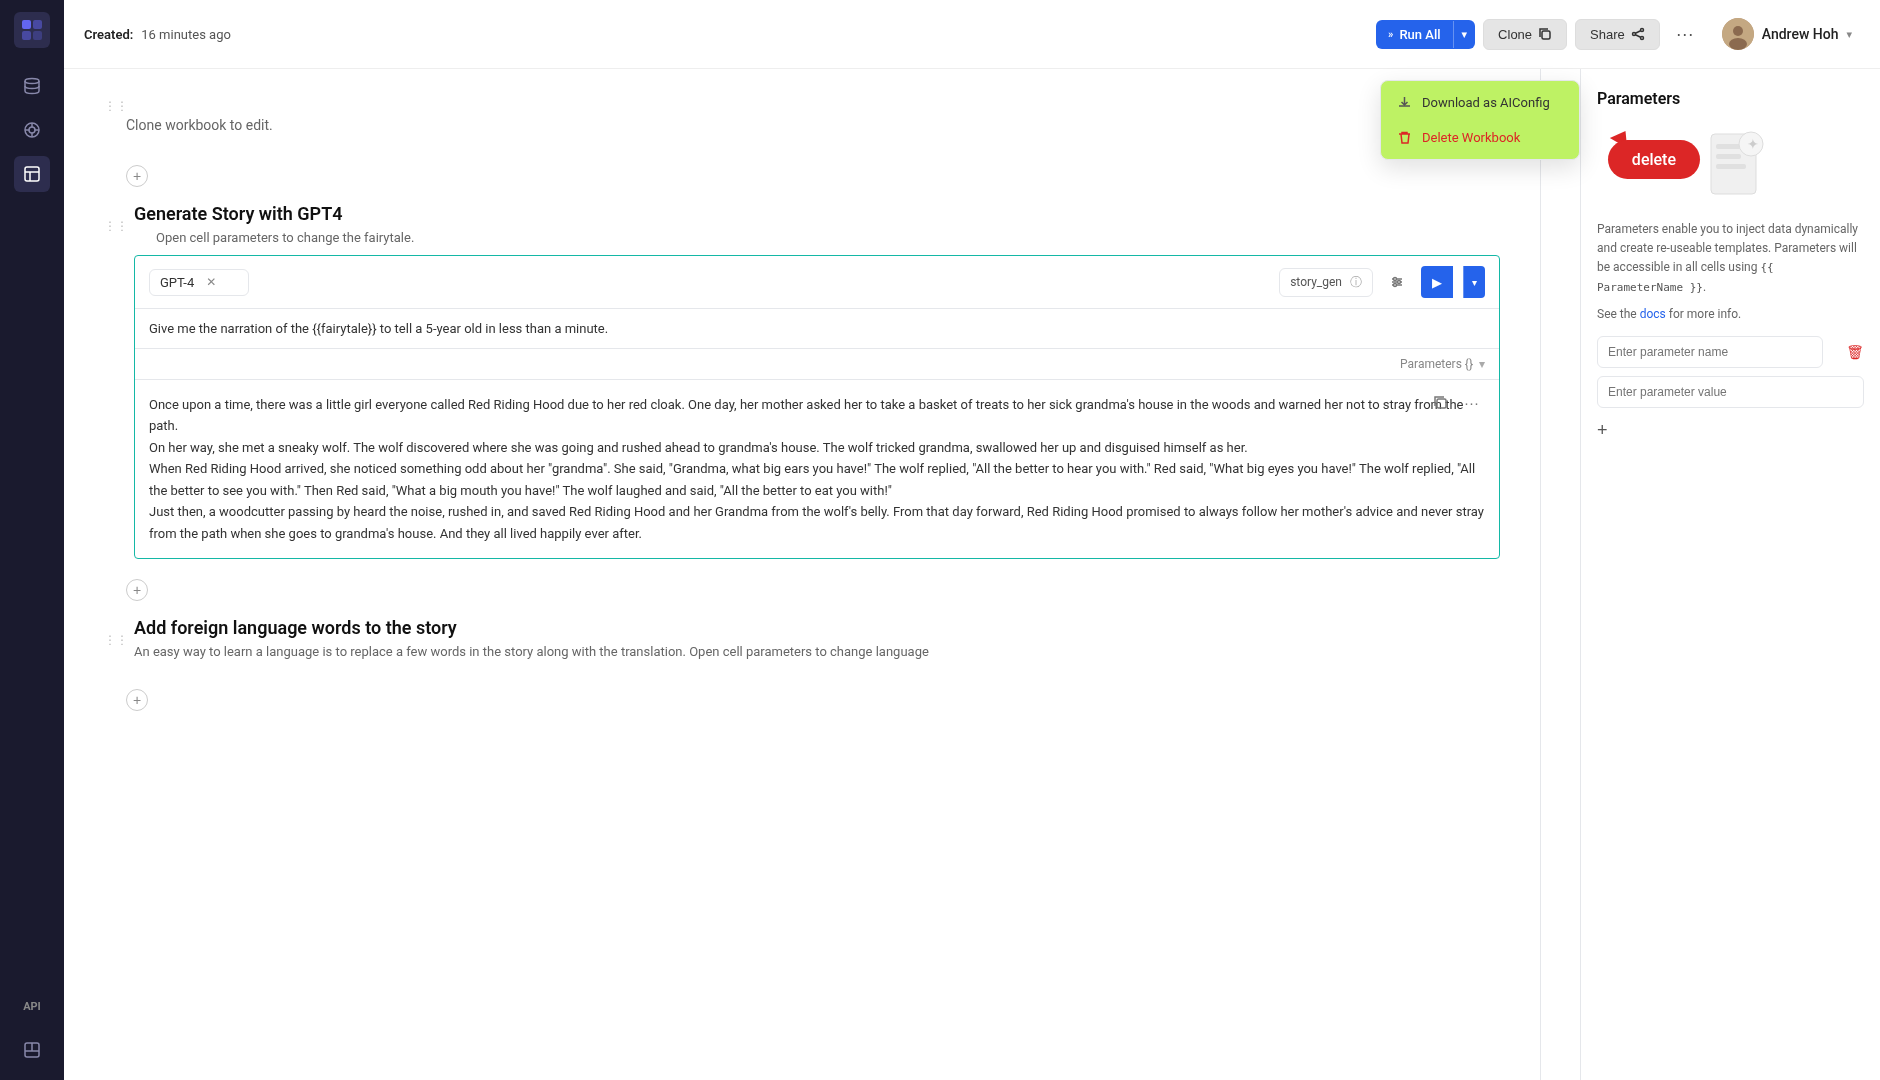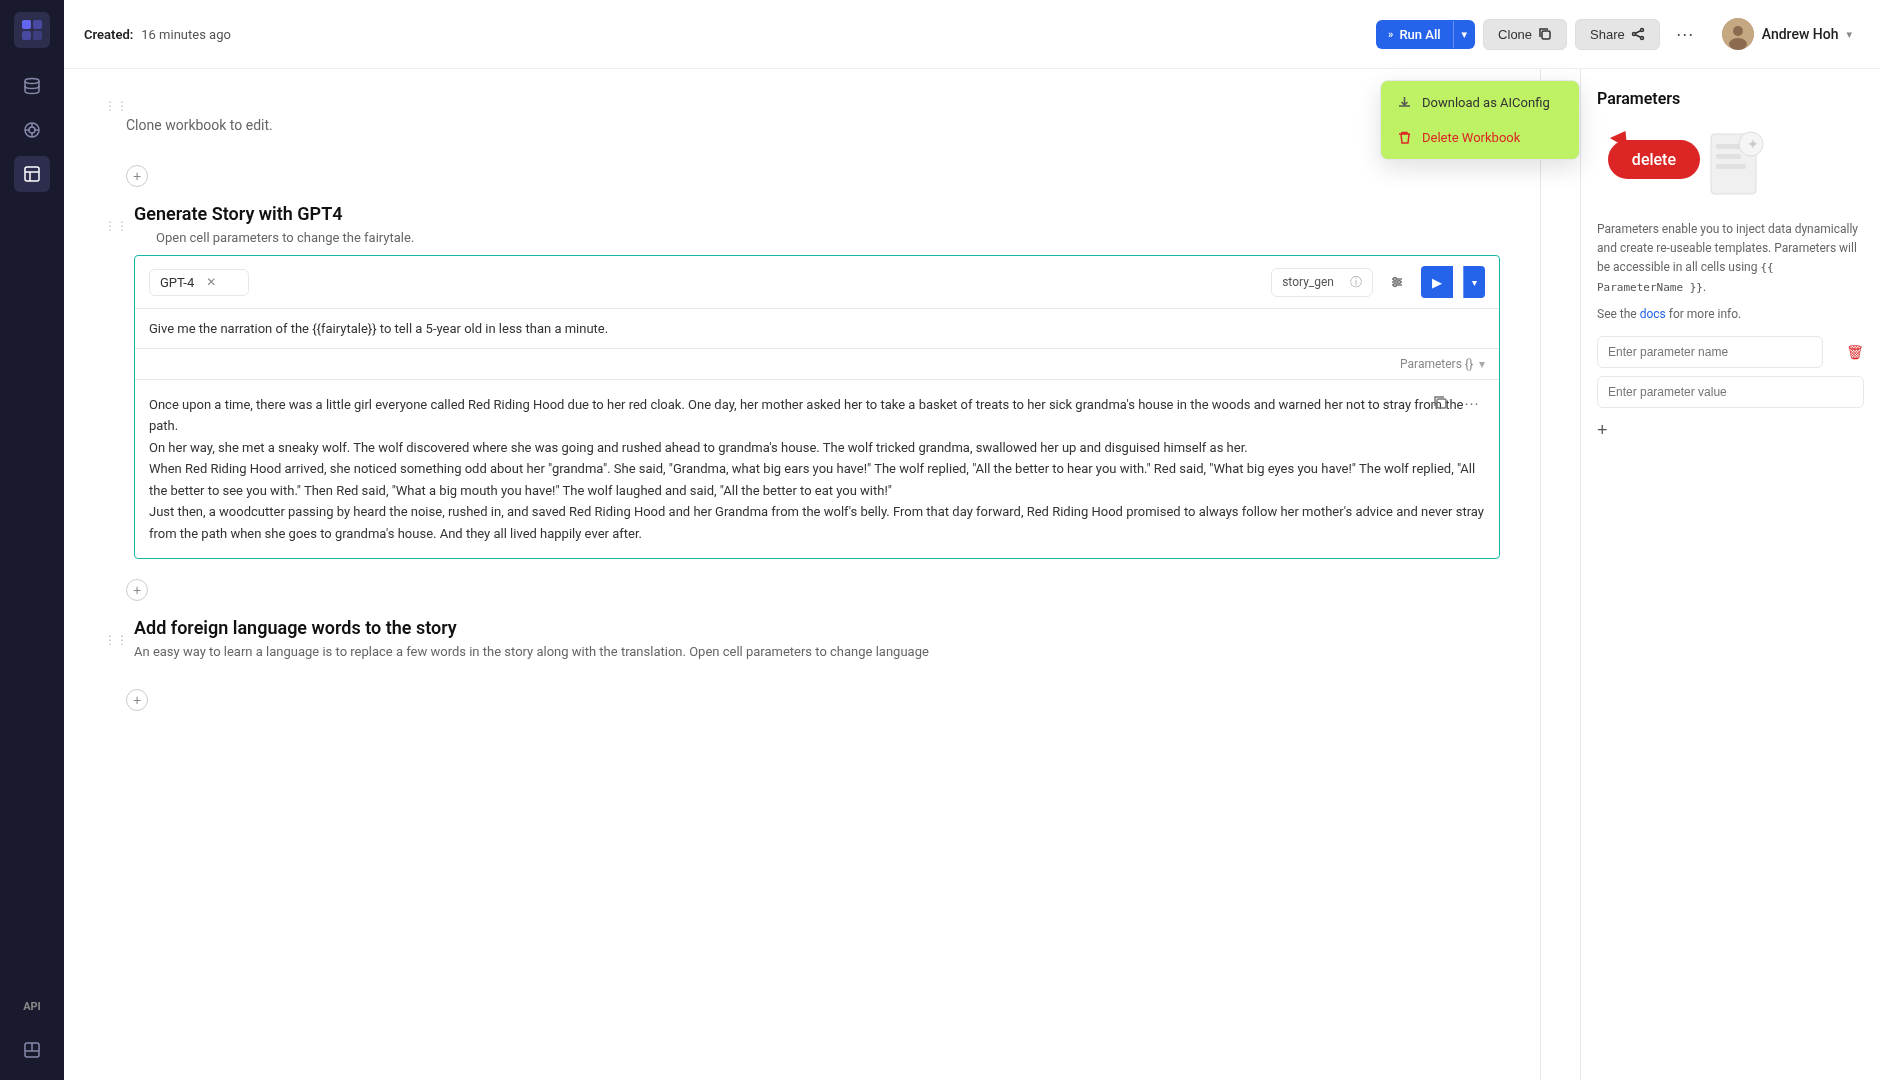--- a/index.html
+++ b/index.html
@@ -271,21 +271,21 @@
     .model-selector .close-x {
       margin-left: 6px;
       color: #888;
       cursor: pointer;
       font-size: 12px;
     }
     .cell-spacer { flex: 1; }
     .output-id-badge {
       display: flex;
       align-items: center;
-      gap: 16px;
+      gap: 8px;
       border: 1px solid #e5e7eb;
       border-radius: 6px;
       padding: 5px 10px;
       font-size: 12px;
       color: #555;
     }
     .cell-tools {
       display: flex;
       align-items: center;
       gap: 4px;

